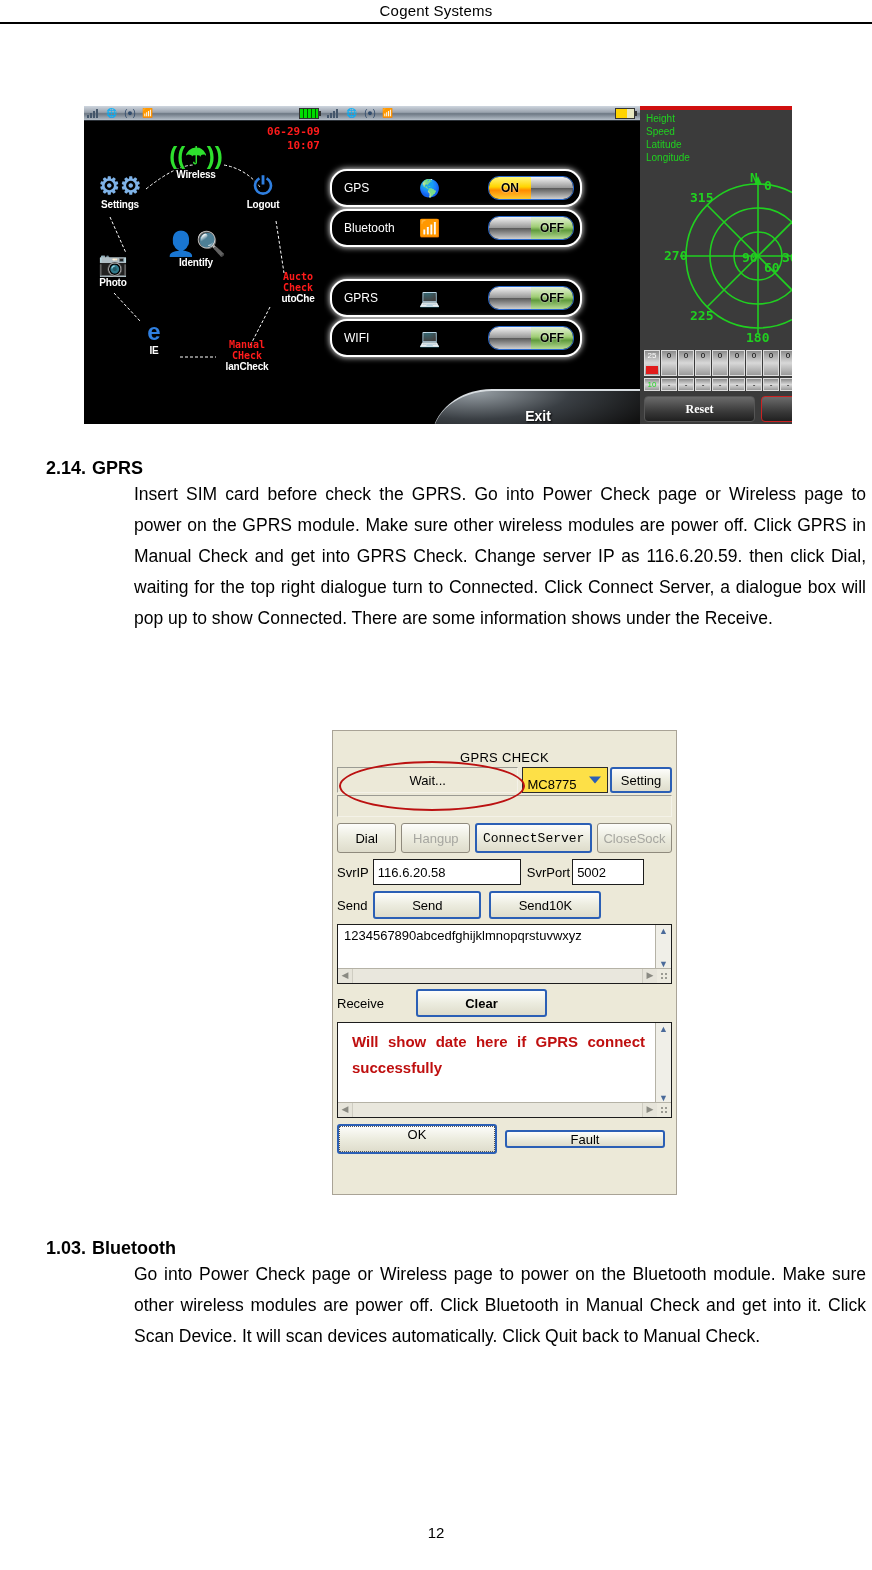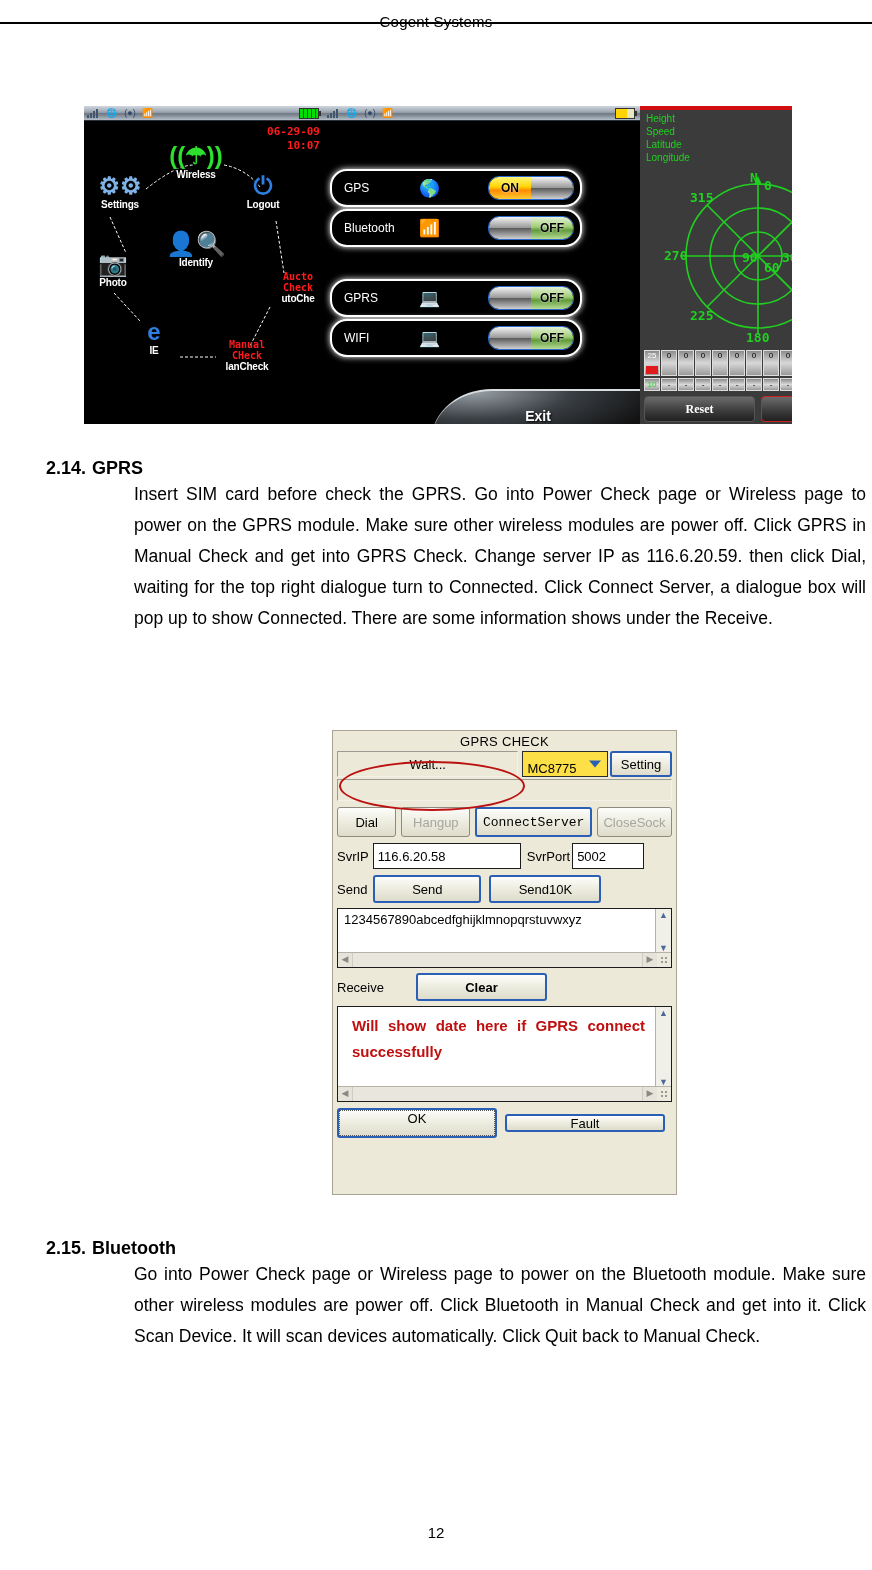--- a/index.html
+++ b/index.html
@@ -10,21 +10,21 @@
     width: 872px; height: 1570px;
     position: relative;
     font-family: "Liberation Sans", sans-serif;
     color: #000;
     overflow: hidden;
   }
 
   
   .page-header {
     position: absolute;
-    left: 0; top: 11px; width: 872px;
+    left: 0; top: 0; width: 872px;
     text-align: center;
   }
   .page-header .hdr-text {
     font-size: 15px;
     letter-spacing: .2px;
     padding-top: 2px;
     display: block;
   }
   .hdr-rule {
     position: absolute;
@@ -181,21 +181,21 @@
   }
 
   
   .fig2 {
     position:absolute; left:332px; top:730px;
     width:345px; height:465px;
     background:#ece9d8; border:1px solid #a9a396;
     box-sizing:border-box;
     font-size:13px;
   }
-  .fig2-title { text-align:center; font-size:13px; padding-top:3px; letter-spacing:.3px; }
+  .fig2-title { text-align:center; font-size:13px; padding-top:19px; letter-spacing:.3px; }
   .f2row { display:flex; align-items:center; padding:0 4px; margin-top:4px; }
   .btn {
     background: linear-gradient(to bottom,#fdfdfb 0%,#ececdf 50%,#dedccb 100%);
     border:1px solid #8f8a7d; border-radius:3px;
     text-align:center; box-sizing:border-box;
     display:flex; align-items:center; justify-content:center;
     font-size:13px; color:#000;
   }
   .btn.accent { border:2px solid #2b5fb5; border-radius:3px; }
   .btn.disabled { color:#a6a6a0; }
@@ -618,21 +618,21 @@
     <div class="btn accent" style="width:160px;height:18px;">
       <span>Fault</span>
     </div>
   </div>
 
   <div class="ellipse-annot"></div>
 </div>
 
 <div class="sec" style="top:1238px;">
   <div class="sec-head">
-    <span class="sec-num">2.15.</span>
+    <span class="sec-num">1.03.</span>
     <span class="sec-title">Bluetooth</span>
   </div>
   <div class="sec-body">Go into Power Check page or Wireless page to power on the Bluetooth module. Make sure other wireless modules are power off. Click Bluetooth in Manual Check and get into it. Click Scan Device. It will scan devices automatically. Click Quit back to Manual Check.</div>
 </div>
 
 <div class="page-footer">
   <span>12</span>
 </div>
 
 </body></html>

